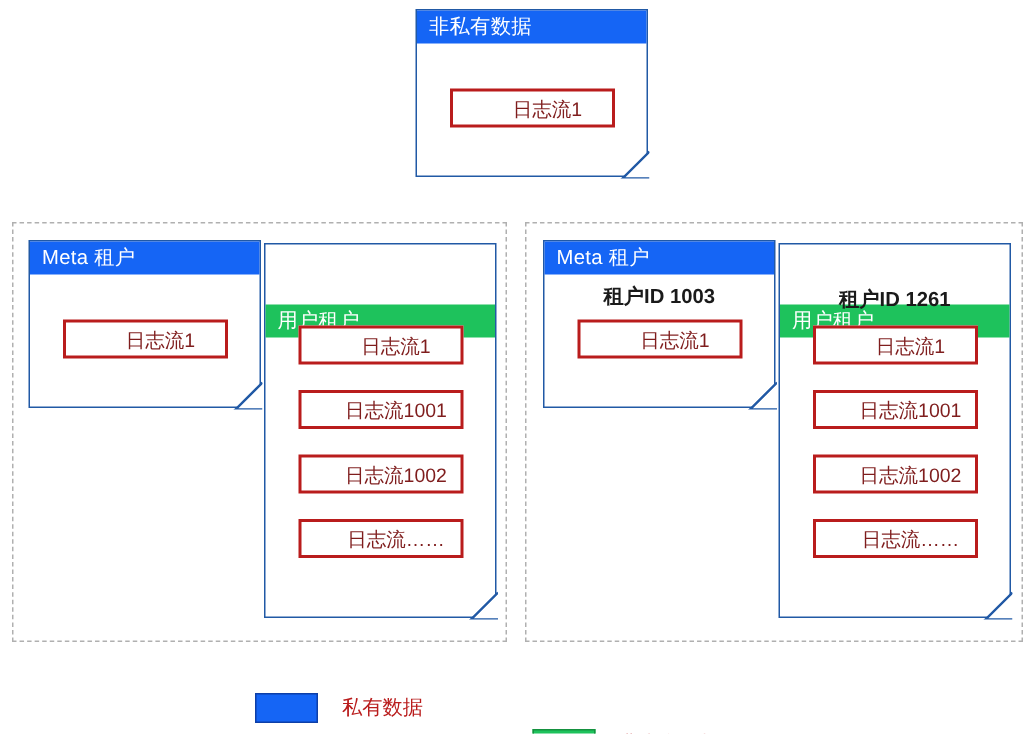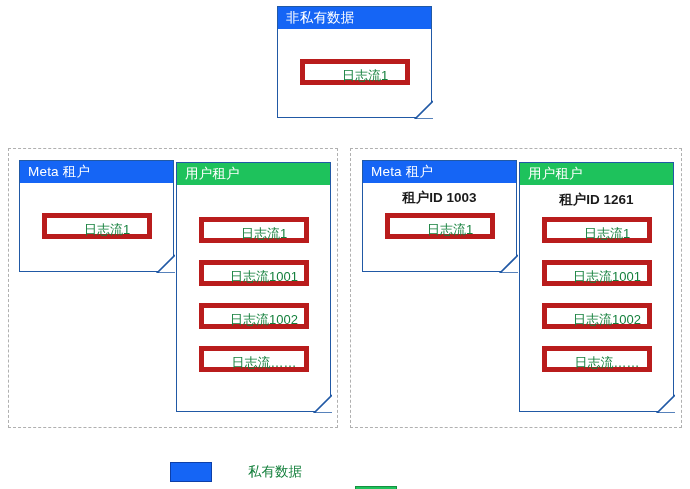--- a/index.html
+++ b/index.html
@@ -38,21 +38,21 @@
     line-height: 22px;
     padding-left: 8px;
     box-sizing: border-box;
     color: #ffffff;
     font-size: 13.5px;
     letter-spacing: 0.2px;
     white-space: nowrap;
     overflow: hidden;
   }
   .card-header.blue  { background: #1565f5; }
-  .card-header.green { background: #1ec25c; }
+  .card-header.green { background: #1ec25c; margin-top: 40px; }
 
   .card-title {
     position: absolute;
     left: 0;
     right: 0;
     top: 28px;
     text-align: center;
     font-size: 13.5px;
     font-weight: bold;
     color: #1a1a1a;
@@ -61,23 +61,23 @@
 
   .stream-list {
     position: absolute;
     left: 0;
     right: 0;
     top: 52px;
   }
   .stream-box {
     margin: 0 auto 8px auto;
     box-sizing: border-box;
-    border: 5px solid #b91c1c;
+    border: 2px solid #b91c1c;
     background: #ffffff;
-    color: #15803d;
+    color: #7f1d1d;
     font-size: 13px;
     text-align: center;
     white-space: nowrap;
     padding-left: 21px;
   }
 
   
   .fold {
     position: absolute;
     right: -2px;
@@ -102,23 +102,23 @@
     align-items: center;
   }
   .legend-swatch {
     width: 42px;
     height: 20px;
     box-sizing: border-box;
   }
   .legend-swatch.blue  { background: #1565f5; border: 1px solid #0d3fa8; }
   .legend-swatch.green { background: #1ec25c; border: 1px solid #15913f; }
   .legend-label {
-    margin-left: 36px;
+    margin-left: 16px;
     font-size: 13.5px;
-    color: #15803d;
+    color: #b91c1c;
     white-space: nowrap;
   }
 </style>
 </head>
 <body>
 
 <div class="card" style="left:277px; top:6px; width:155px; height:112px;">
   <div class="card-inner">
     <div class="card-header blue">非私有数据</div>
     <div class="stream-list">

